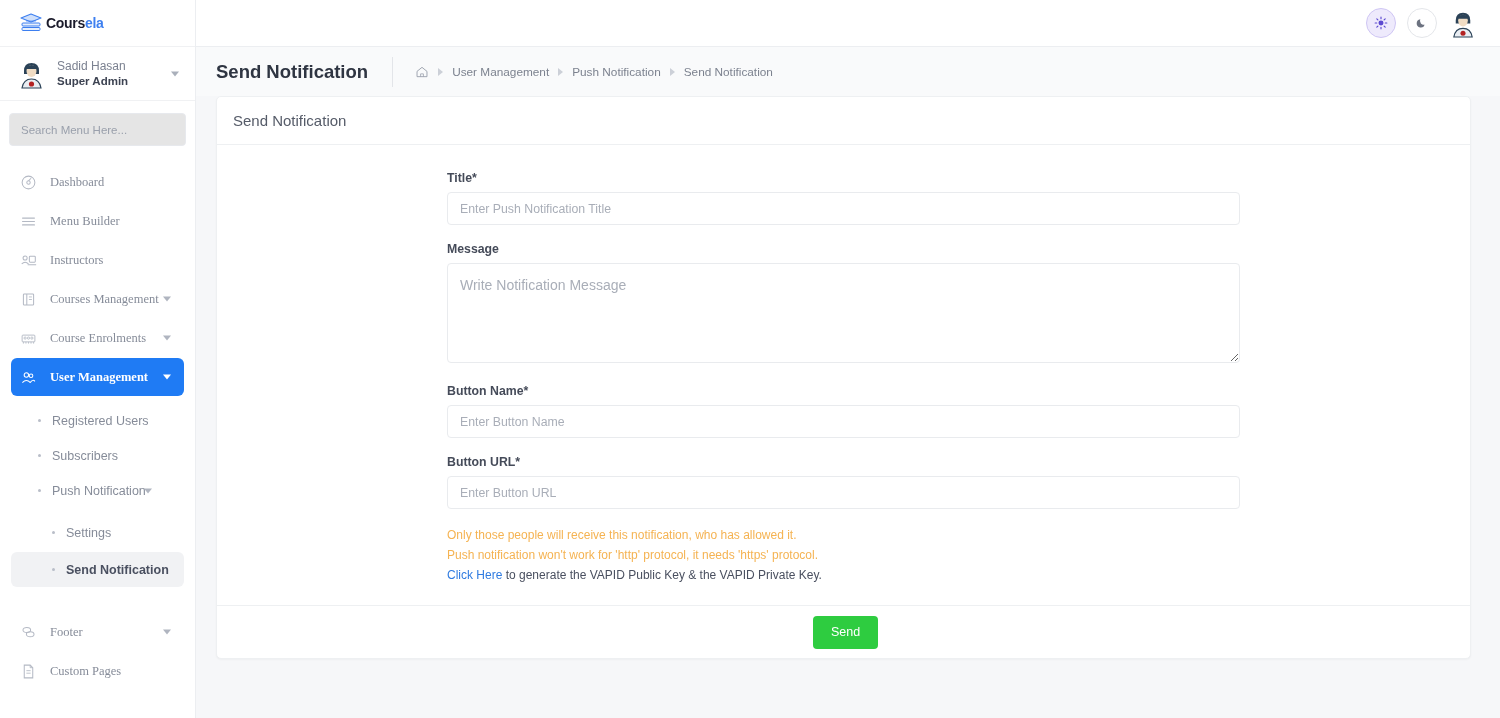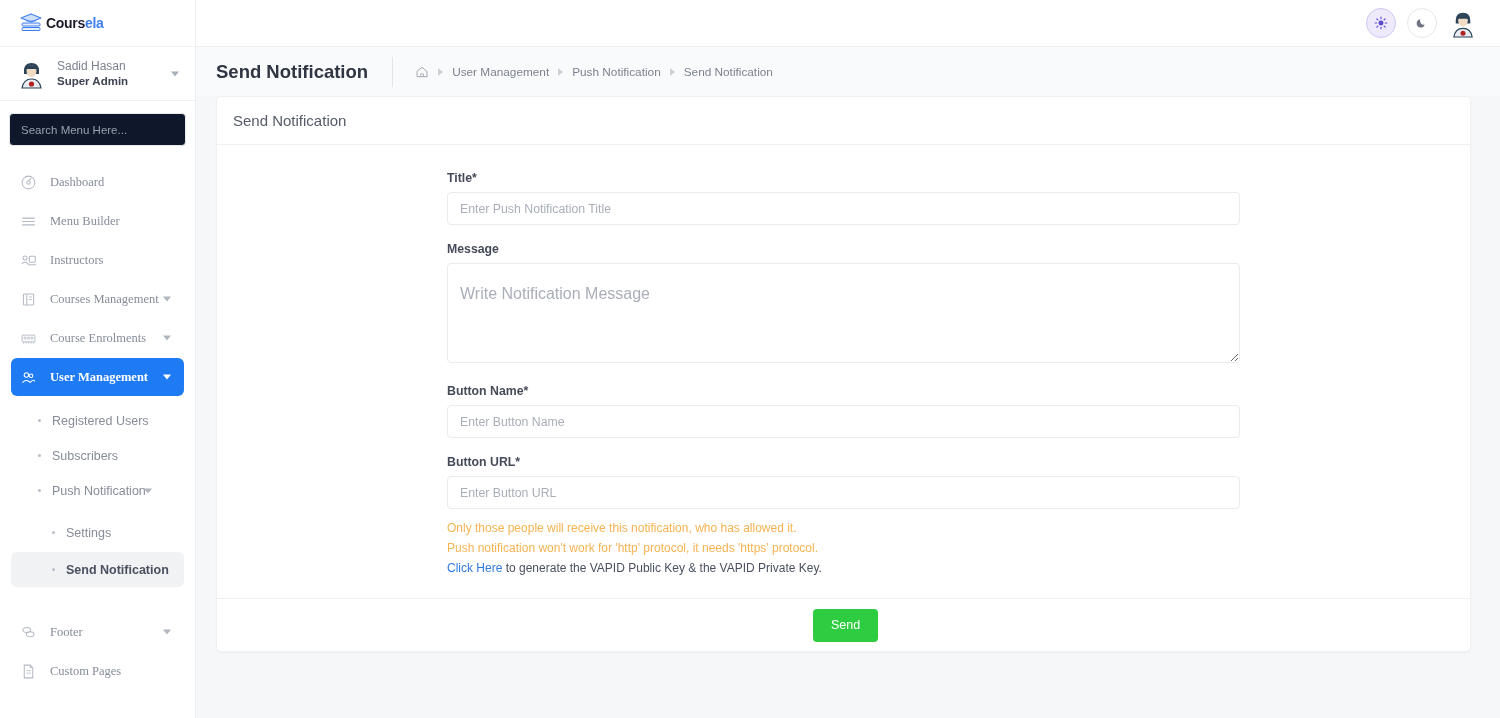--- a/index.html
+++ b/index.html
@@ -49,21 +49,21 @@
     border-top: 5px solid #aab0bb;
   }
 
   .search-wrap { padding: 12px 9px 8px 9px; }
   .search-input {
     width: 100%; height: 33px;
     border: 1px solid #e7e9ed; border-radius: 4px;
     padding: 0 11px;
     font-size: 11.5px; color: #6c7280;
     font-family: "Liberation Sans", sans-serif;
-    background: #0f172a; outline: none;
+    background: #e5e5e5; outline: none;
   }
   .search-input::placeholder { color: #9aa0ac; }
 
   .menu { padding-top: 9px; }
   .menu-item {
     display: flex; align-items: center;
     height: 38px;
     margin: 0 11px 1px 11px;
     padding: 0 11px 0 7px;
     border-radius: 6px;
@@ -188,22 +188,22 @@
     border: 1px solid #e9ebee; border-radius: 4px;
     padding: 0 12px;
     font-size: 12.3px; color: #454b59;
     font-family: "Liberation Sans", sans-serif;
     background: #fff; outline: none;
   }
   .input-ctl::placeholder { color: #a9aeb8; }
   .textarea-ctl {
     width: 100%; height: 100px;
     border: 1px solid #e9ebee; border-radius: 4px;
-    padding: 21px 12px;
-    font-size: 16px; color: #454b59;
+    padding: 13px 12px;
+    font-size: 14px; color: #454b59;
     font-family: "Liberation Sans", sans-serif;
     background: #fff; outline: none;
     resize: vertical;
   }
   .textarea-ctl::placeholder { color: #a9aeb8; }
 
   .notes { margin-top: 6px; }
   .note { font-size: 12px; line-height: 20px; color: #f5b352; }
   .note.link-line { color: #4a5060; }
   .note .lnk { color: #2f7be0; cursor: pointer; }
@@ -453,21 +453,21 @@
             <div class="field">
               <label class="field-label">Message</label>
               <textarea class="textarea-ctl" placeholder="Write Notification Message" style=""></textarea>
             </div>
 
             <div class="field">
               <label class="field-label">Button Name*</label>
               <input class="input-ctl" type="text" placeholder="Enter Button Name" style="">
             </div>
 
-            <div class="field" style="margin-bottom:9px;">
+            <div class="field" style="margin-bottom:16px;">
               <label class="field-label">Button URL*</label>
               <input class="input-ctl" type="text" placeholder="Enter Button URL" style="">
             </div>
 
             <div class="notes">
               <div class="note">Only those people will receive this notification, who has allowed it.</div>
               <div class="note">Push notification won't work for 'http' protocol, it needs 'https' protocol.</div>
               <div class="note link-line"><span class="lnk">Click Here</span><span> to generate the VAPID Public Key &amp; the VAPID Private Key.</span></div>
             </div>
 

